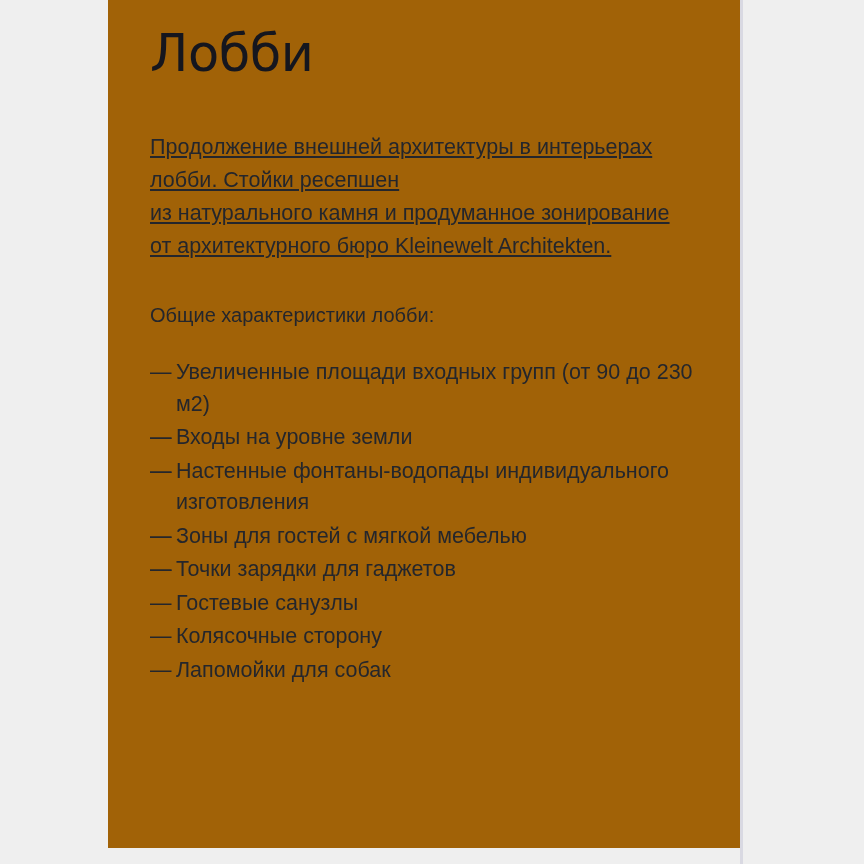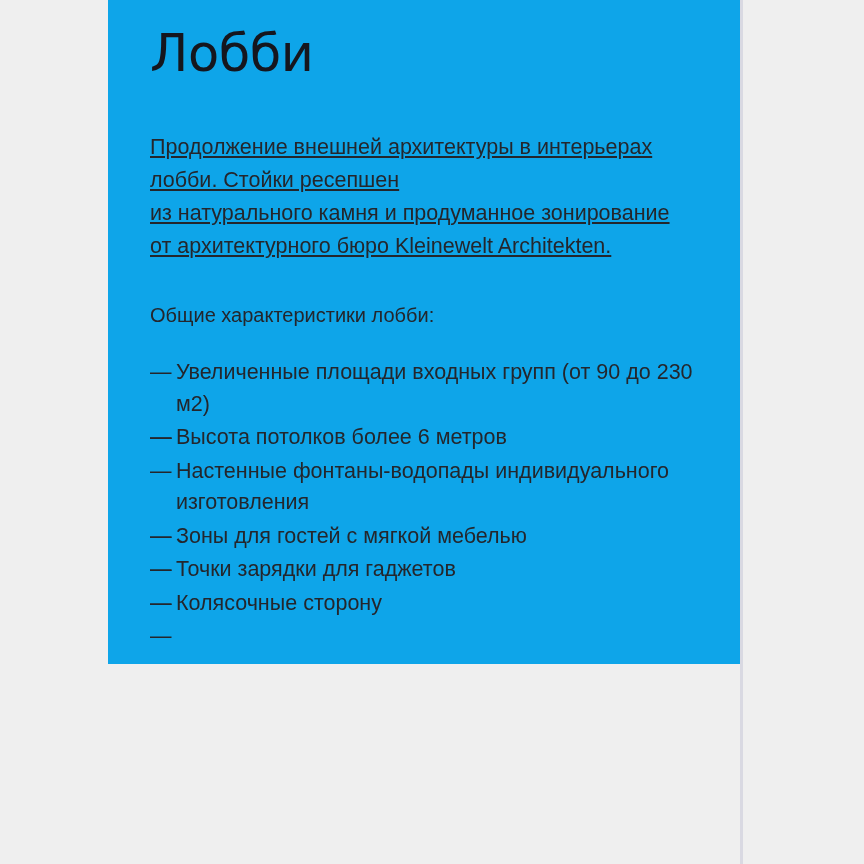--- a/index.html
+++ b/index.html
@@ -22,22 +22,22 @@
     height: 864px;
     background: #efefef;
   }
 
   
   .content-card {
     position: absolute;
     left: 108px;
     top: 0;
     width: 633px;
-    height: 664px;
-    background: #0ea5e9;
+    height: 848px;
+    background: #a16207;
     overflow: hidden;
     padding: 0 0 0 42px;
   }
 
   
   .scrollbar-track {
     position: absolute;
     left: 740px;
     top: 0;
     width: 3px;
@@ -114,24 +114,24 @@
     <ul class="feature-list">
       <li class="feature-item">
         <span class="dash-marker">—</span>
         <span>Увеличенные площади входных групп (от 90 до 230 м2)</span>
       </li>
       <li class="feature-item">
         <span class="dash-marker">—</span>
       </li>
       <li class="feature-item">
         <span class="dash-marker">—</span>
+        <span>Входы на уровне земли</span>
       </li>
       <li class="feature-item">
         <span class="dash-marker">—</span>
-        <span>Высота потолков более 6 метров</span>
       </li>
       <li class="feature-item">
         <span class="dash-marker">—</span>
         <span>Настенные фонтаны-водопады индивидуального изготовления</span>
       </li>
       <li class="feature-item">
         <span class="dash-marker">—</span>
       </li>
       <li class="feature-item">
         <span class="dash-marker">—</span>
@@ -139,27 +139,29 @@
       </li>
       <li class="feature-item">
         <span class="dash-marker">—</span>
       </li>
       <li class="feature-item">
         <span class="dash-marker">—</span>
         <span>Точки зарядки для гаджетов</span>
       </li>
       <li class="feature-item">
         <span class="dash-marker">—</span>
+        <span>Гостевые санузлы</span>
       </li>
       <li class="feature-item">
         <span class="dash-marker">—</span>
         <span>Колясочные сторону</span>
       </li>
       <li class="feature-item">
         <span class="dash-marker">—</span>
+        <span>Лапомойки для собак</span>
       </li>
     </ul>
 
   </div>
 
   <div class="scrollbar-track">
     
   </div>
 
 </div>

